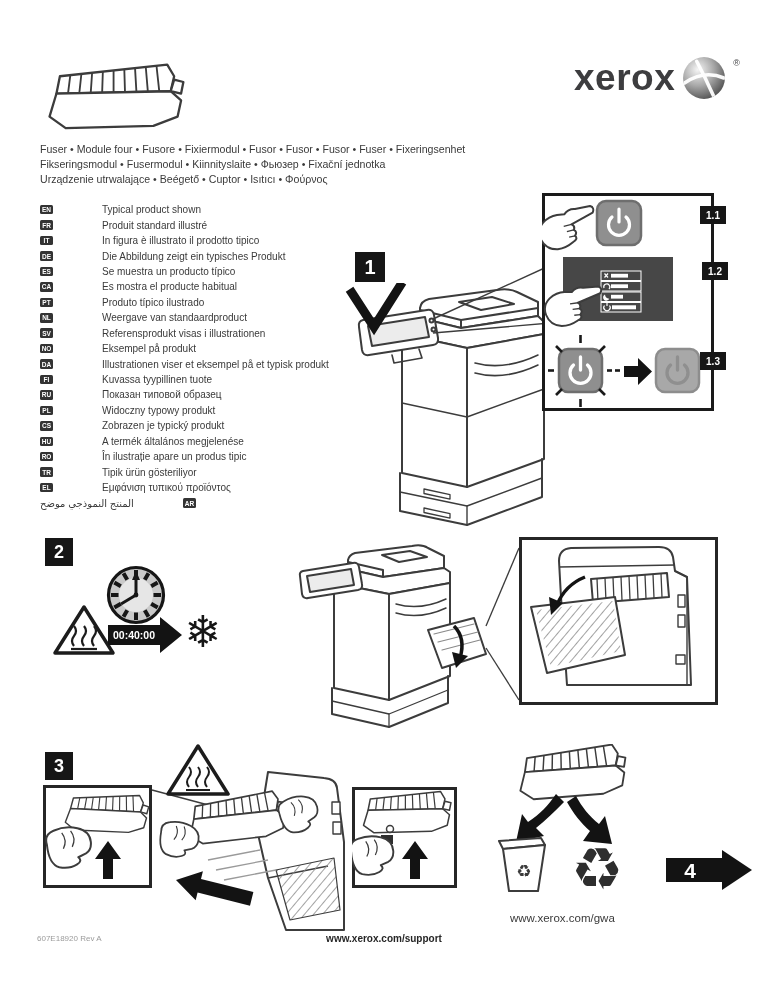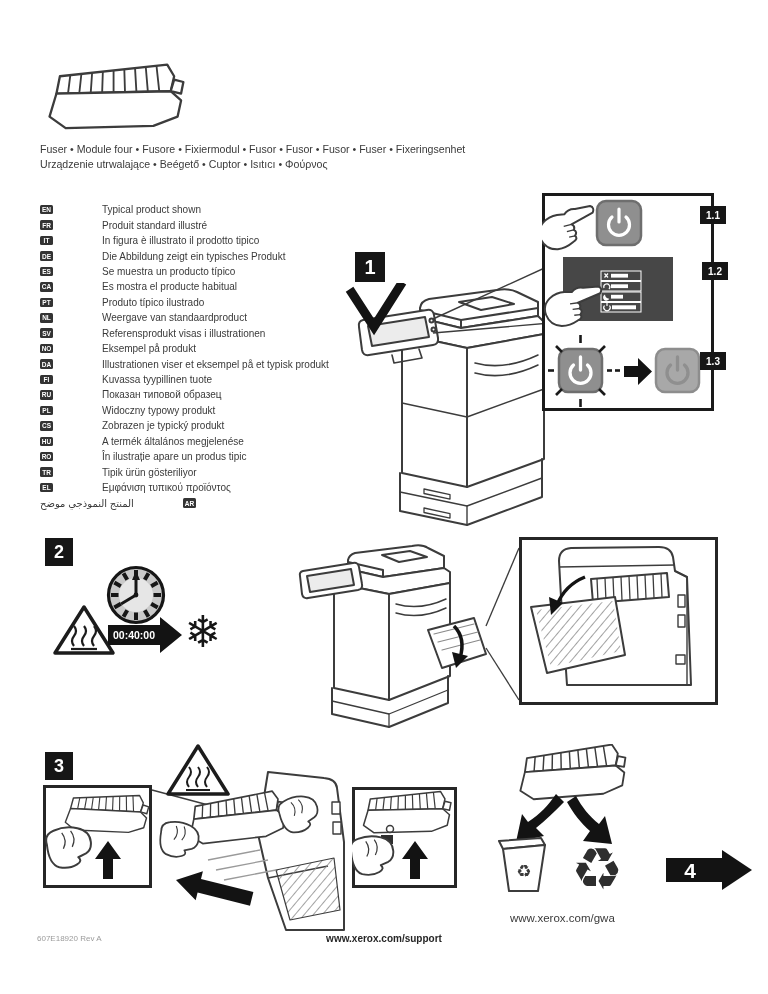--- a/index.html
+++ b/index.html
@@ -101,23 +101,35 @@
       <symbol id="mitt" viewBox="0 0 52 46">
         <path d="M4 18 Q2 8 12 5 Q24 1 36 5 Q48 9 48 20 Q48 28 42 31 L34 34 Q38 38 32 41 Q24 45 14 42 Q4 38 4 18 Z" fill="#fff" stroke="#3c3c3c" stroke-width="2" stroke-linejoin="round"></path>
         <path d="M20 8 q5 8 0 16 M29 7 q5 8 0 16" fill="none" stroke="#3c3c3c" stroke-width="1.3"></path>
       </symbol>
     </defs>
   </svg>
 
   <svg class="abs fuser-header" viewBox="0 0 130 62">
     <use href="#fuserSym" width="130" height="62"></use>
   </svg>
+  <div class="abs logo">
+    <span class="word">xerox</span>
+    <svg class="ball" viewBox="0 0 42 42">
+      <circle cx="21" cy="21" r="20" fill="url(#ballGrad)"></circle>
+      <g clip-path="url(#ballClip)" stroke="#fff" stroke-width="3.4" fill="none" stroke-linecap="round" opacity="0.95">
+        <path d="M2 26 Q21 13 40 21"></path>
+        <path d="M14 5 Q22 20 30 38"></path>
+      </g>
+    </svg>
+    <span class="reg">®</span>
+  </div>
 
   <div class="abs title-block">
     <p>Fuser  •  Module four  •  Fusore  •  Fixiermodul  •  Fusor  •  Fusor  •  Fusor  •  Fuser  •  Fixeringsenhet</p>
+    <p>Fikseringsmodul  •  Fusermodul  •  Kiinnityslaite  •  Фьюзер  •  Fixační jednotka</p>
     <p>Urządzenie utrwalające  •  Beégető  •  Cuptor  •  Isıtıcı  •  Φούρνος</p>
   </div>
 
   <ul class="abs lang-list">
     <li>
         <span class="badge">EN</span>
         <span class="ltxt">Typical product shown</span>
       </li>
     <li>
         <span class="badge">FR</span>

